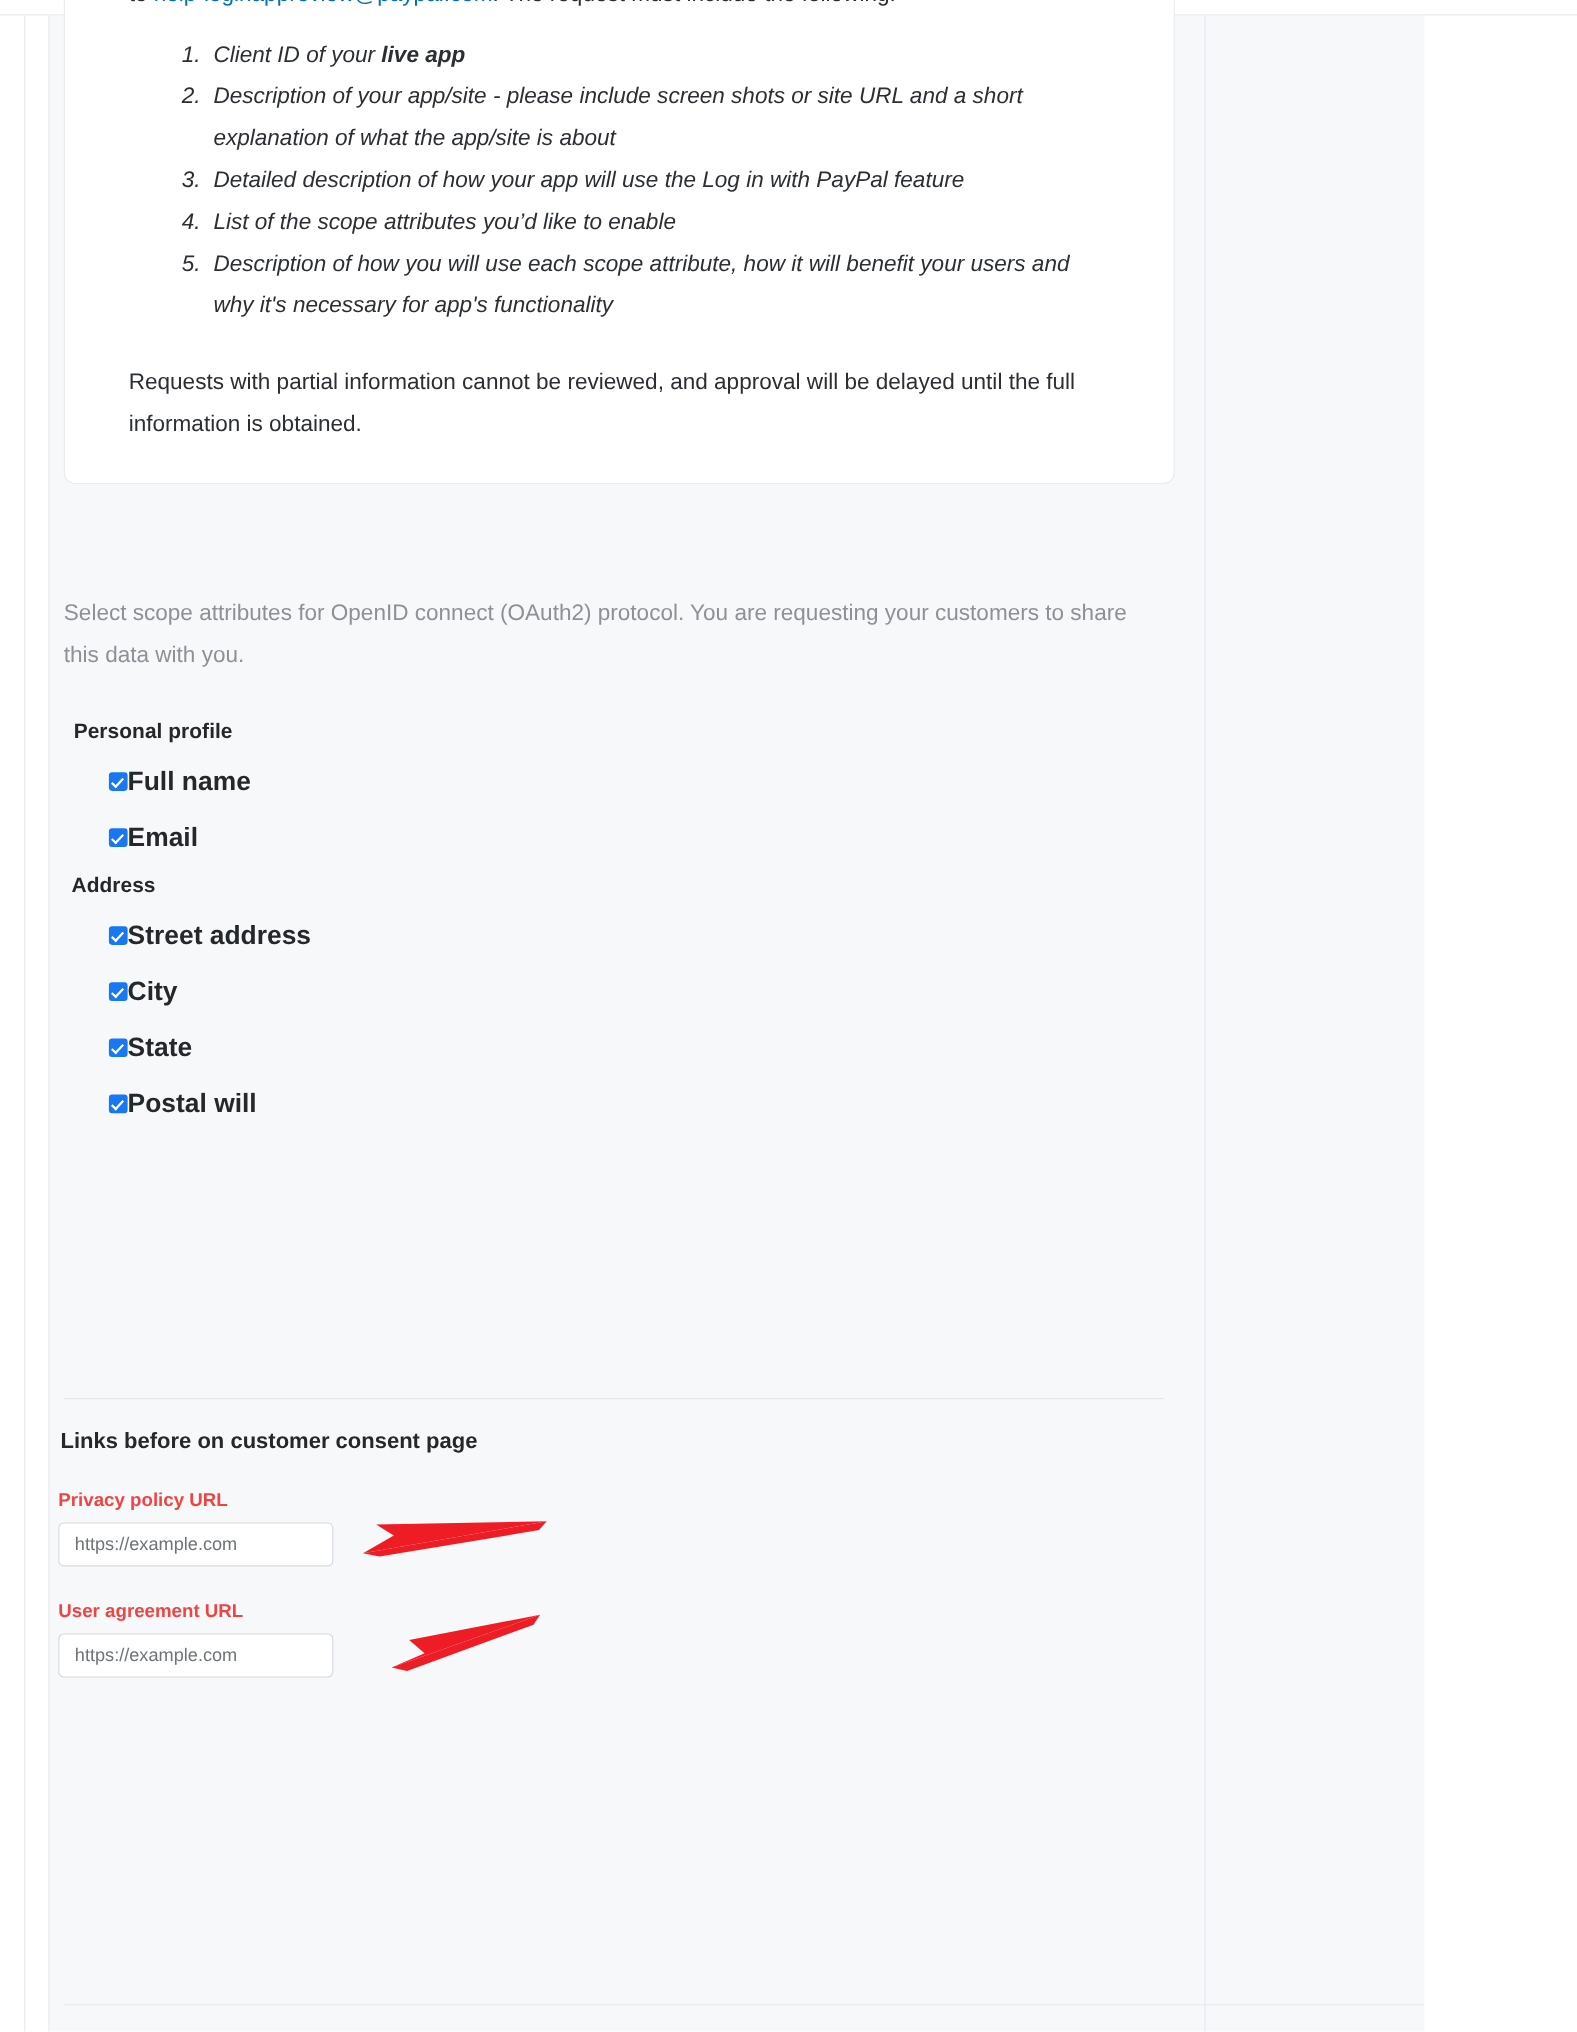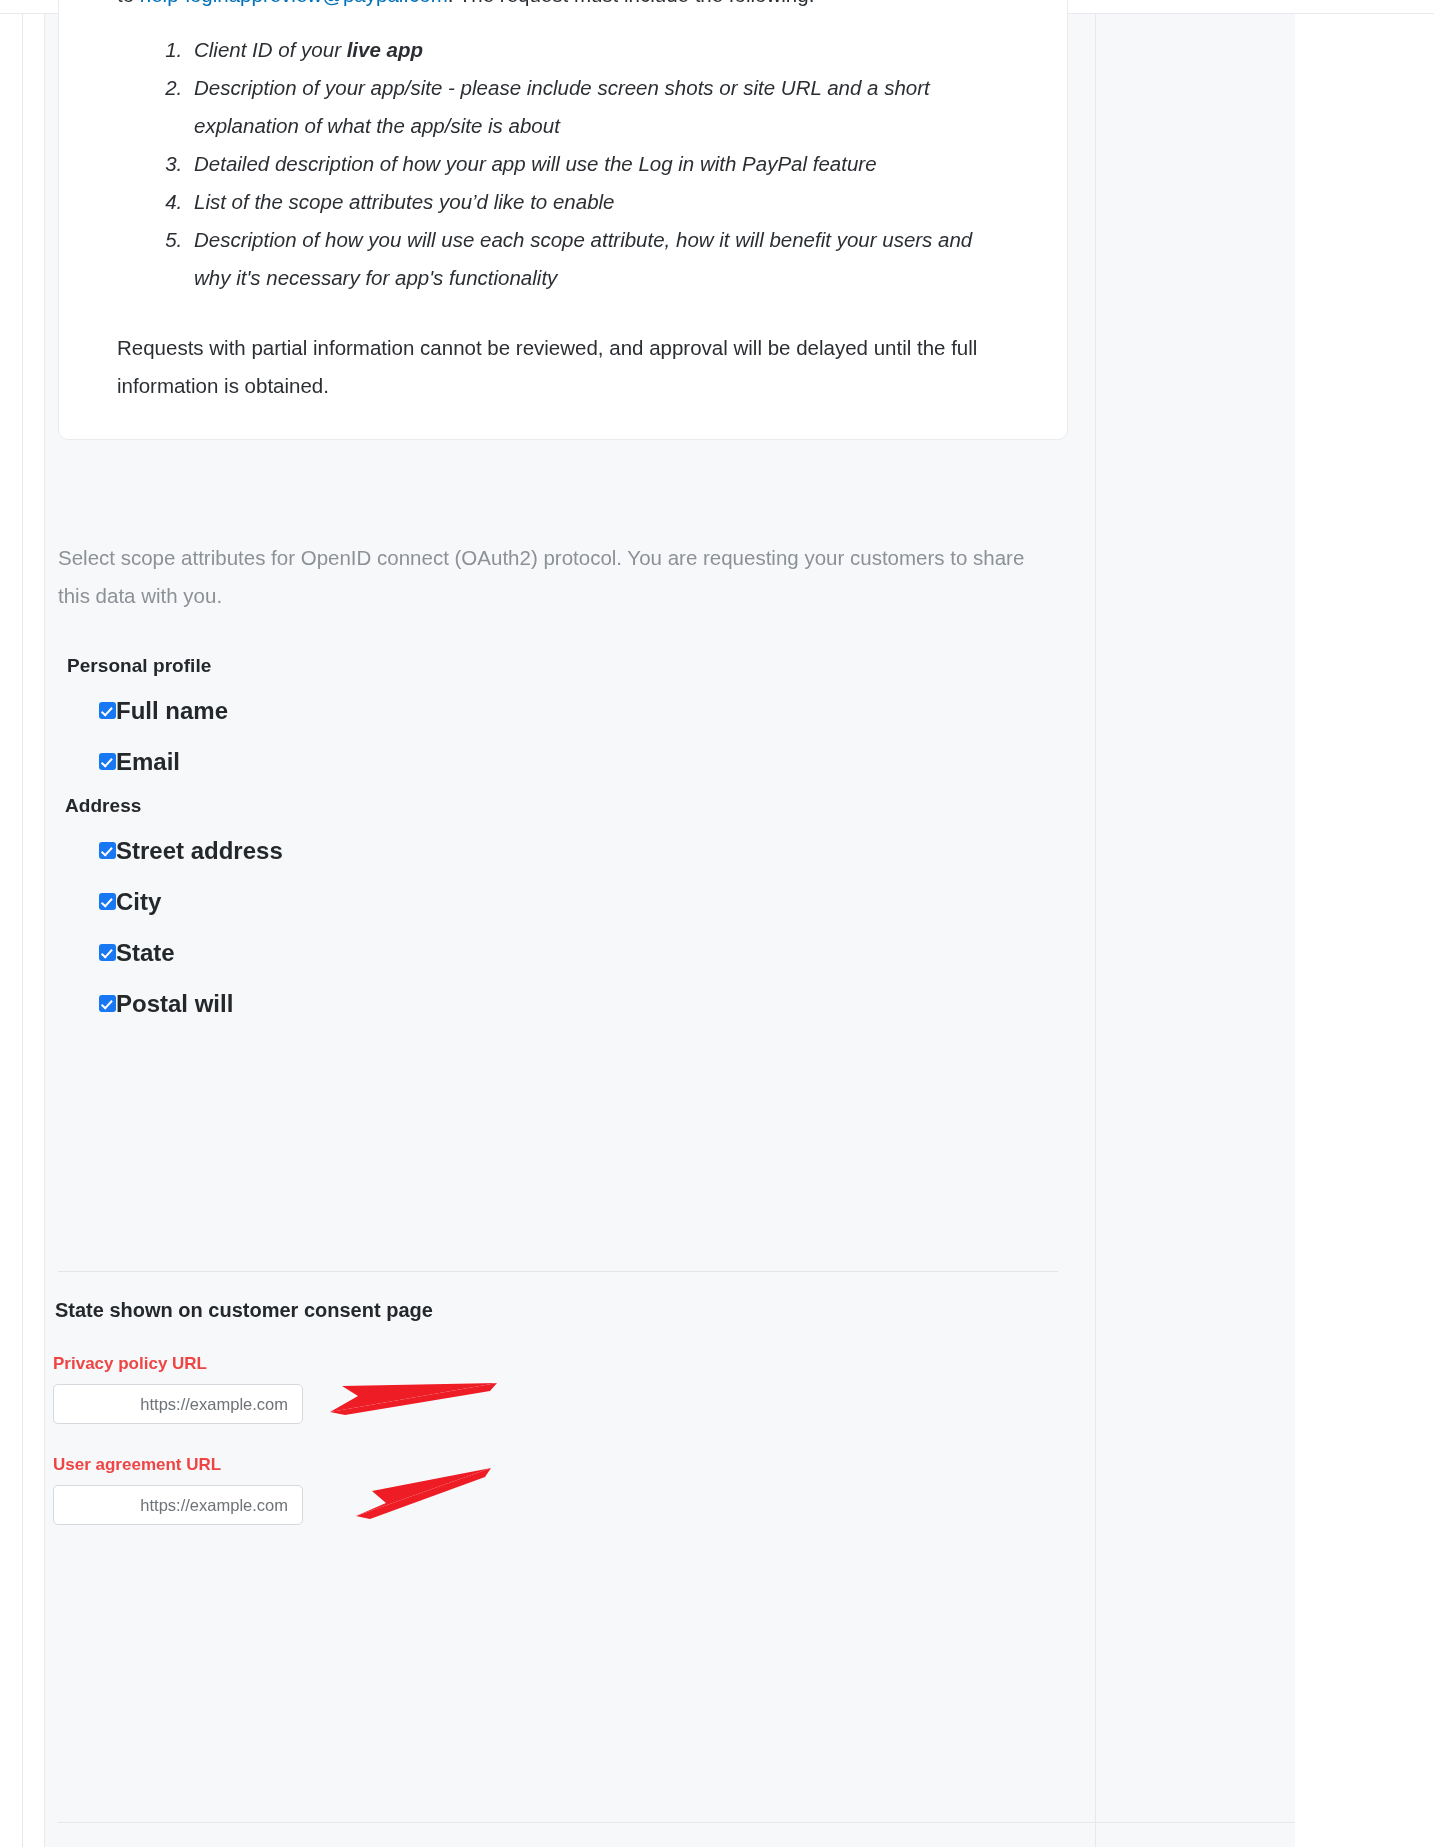--- a/index.html
+++ b/index.html
@@ -202,21 +202,20 @@
     box-sizing: border-box;
     margin-top: 10px;
     padding: 0 14px;
     border: 1px solid #d5d9de;
     border-radius: 5px;
     background: #ffffff;
     font-family: "Liberation Sans", "DejaVu Sans", sans-serif;
     font-size: 16.5px;
     color: #2b2f33;
     outline: none;
-    text-align: right;
   }
   .txt-input::placeholder { color: #6e7377; opacity: 1; }
 
   
   .hr-bottom {
     position: absolute;
     left: 13px;
     top: 1808px;
     width: 1237px;
     height: 1px;
@@ -295,21 +294,21 @@
           <span class="opt-label">Postal will</span>
         </div>
       </div>
 
 
     </div>
 
     <div class="hr"></div>
 
     <div class="links-wrap">
-      <div class="links-heading">State shown on customer consent page</div>
+      <div class="links-heading">Links before on customer consent page</div>
 
       <div class="field-label first">Privacy policy URL</div>
       <input class="txt-input" type="text" placeholder="https://example.com" style="">
 
       <div class="field-label second">User agreement URL</div>
       <input class="txt-input" type="text" placeholder="https://example.com" style="">
     </div>
 
     <div class="hr-bottom"></div>
   </div>

